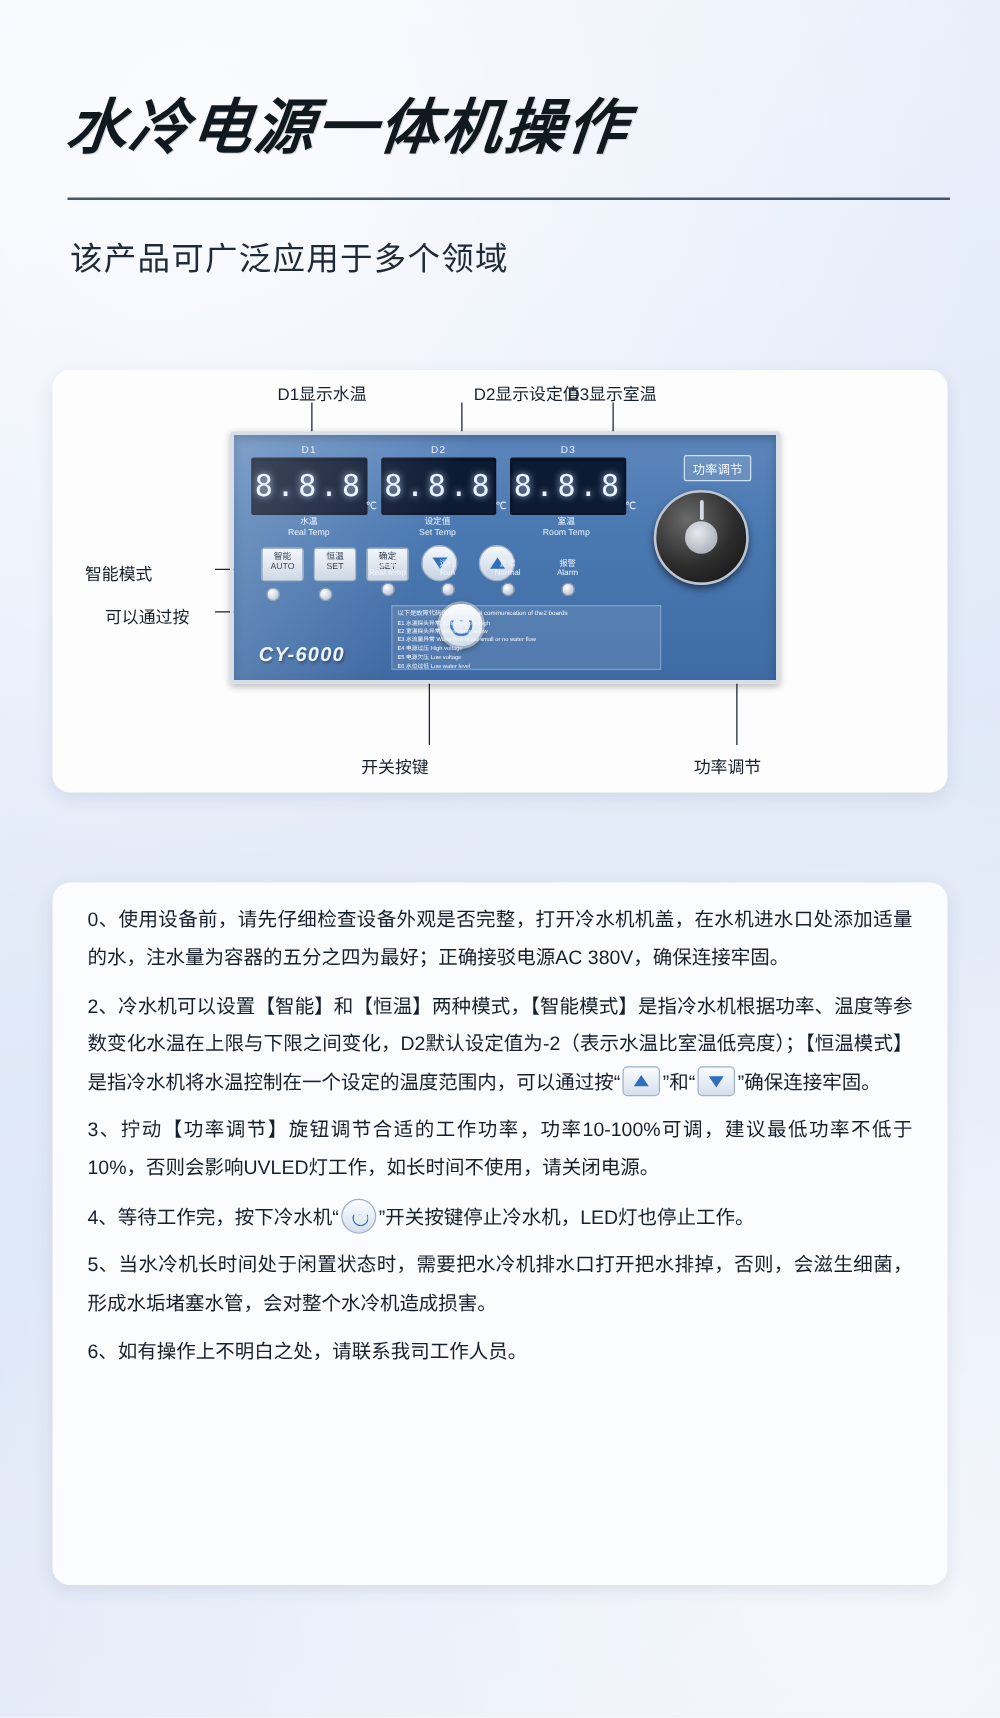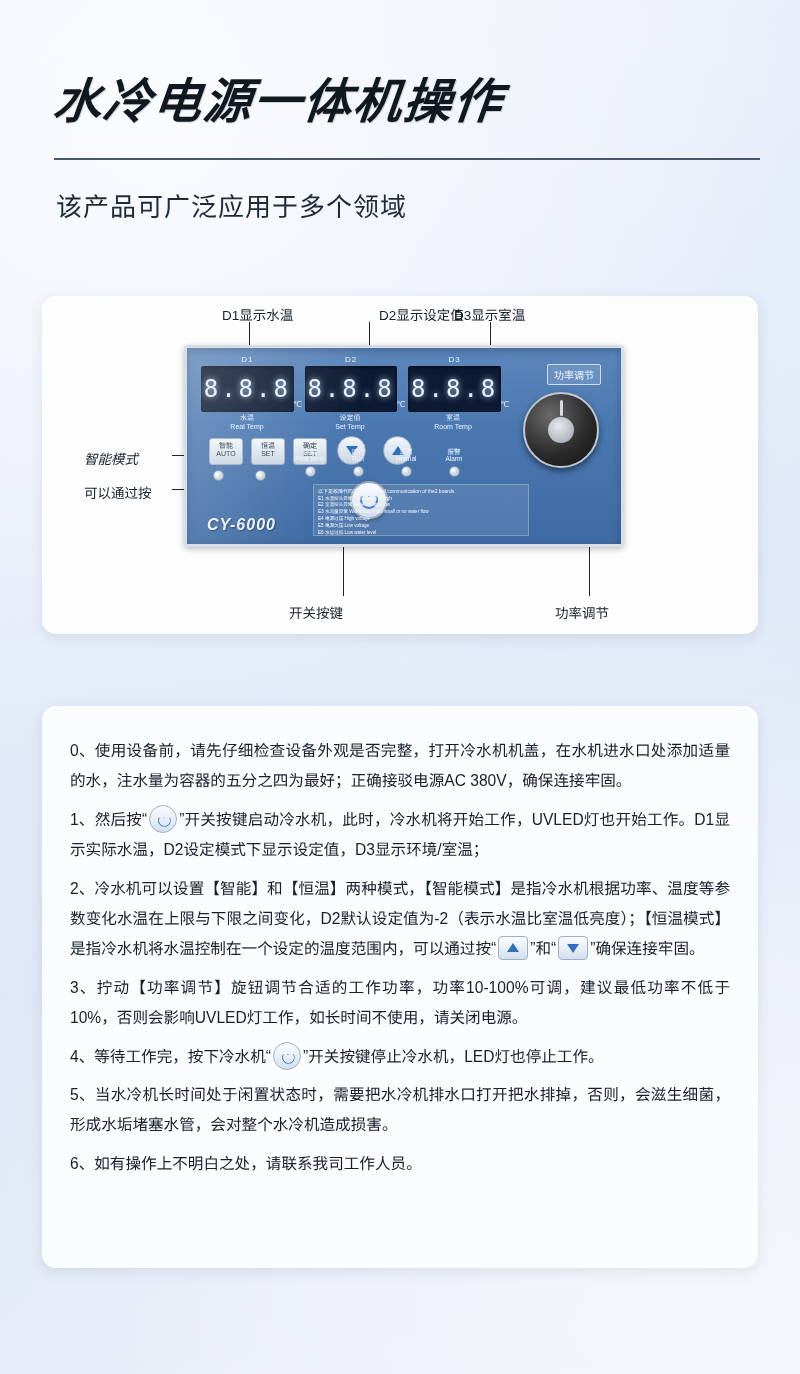--- a/index.html
+++ b/index.html
@@ -133,21 +133,21 @@
     position:absolute;left:126px;bottom:8px;width:206px;height:44px;
     background:rgba(255,255,255,.10);border:1px solid rgba(255,255,255,.25);
     font-size:4.6px;line-height:1.5;color:#f4f8fd;padding:3px 4px;overflow:hidden;
   }
   .legend .lg-title{font-size:5px;display:block;}
 
   
   .notes{
     position:absolute;left:42px;top:706px;width:716px;height:562px;
     background:#fbfcfe;border-radius:14px;box-shadow:0 4px 14px rgba(40,60,90,.10);
-    padding:30px 28px 0 28px;box-sizing:border-box;
+    padding:16px 28px 0 28px;box-sizing:border-box;
   }
   .para{
     font-size:15.6px;line-height:1.95;color:#16202c;margin:0 0 8px 0;text-align:justify;
   }
   .inline-btn{
     display:inline-block;width:26px;height:26px;border-radius:50%;vertical-align:-8px;
     background:linear-gradient(180deg,#fbfdff,#d4dfec);border:1.5px solid #9db0c6;
     position:relative;margin:0 2px;
   }
   .inline-btn .pwr-glyph{width:11px;height:11px;border-width:1.6px;position:absolute;left:50%;top:50%;margin:-5px 0 0 -5.5px;}
@@ -175,21 +175,21 @@
   <div class="card">
     <div class="device-wrap">
 
       <div class="callout-label" style="left:180px;top:8px;">D1显示水温</div>
       <div class="callout-label" style="left:290px;top:8px;margin-left:47px;">D2显示设定值</div>
       <div class="callout-label" style="left:412px;top:8px;">D3显示室温</div>
       <div class="leader" style="left:207px;top:26px;width:1px;height:31px;"></div>
       <div class="leader" style="left:327px;top:26px;width:1px;height:31px;"></div>
       <div class="leader" style="left:448px;top:26px;width:1px;height:31px;"></div>
 
-      <div class="callout-label" style="left:42px;top:152px;font-style:italic;">智能模式</div>
+      <div class="callout-label" style="left:26px;top:152px;">智能模式</div>
       <div class="leader" style="left:130px;top:159px;width:44px;height:1px;"></div>
       <div class="callout-label" style="left:42px;top:186px;">可以通过按</div>
       <div class="leader" style="left:130px;top:193px;width:44px;height:1px;"></div>
 
       <div class="callout-label" style="left:247px;top:306px;">开关按键</div>
       <div class="leader" style="left:301px;top:200px;width:1px;height:100px;"></div>
       <div class="callout-label" style="left:513px;top:306px;">功率调节</div>
       <div class="leader" style="left:547px;top:176px;width:1px;height:124px;"></div>
 
       <div class="panel">
@@ -284,23 +284,20 @@
         </div>
 
       </div>
     </div>
   </div>
 
   <div class="notes">
 
     <p class="para">0、使用设备前，请先仔细检查设备外观是否完整，打开冷水机机盖，在水机进水口处添加适量的水，注水量为容器的五分之四为最好；正确接驳电源AC 380V，确保连接牢固。</p>
 
-    <p class="para">
-      <span>1、然后按“</span><span class="inline-btn"><span class="pwr-glyph"></span></span><span>”开关按键启动冷水机，此时，冷水机将开始工作，UVLED灯也开始工作。D1显示实际水温，D2设定模式下显示设定值，D3显示环境/室温；</span>
-    </p>
 
     <p class="para">
       <span>2、冷水机可以设置【智能】和【恒温】两种模式，【智能模式】是指冷水机根据功率、温度等参数变化水温在上限与下限之间变化，D2默认设定值为-2（表示水温比室温低亮度）；【恒温模式】是指冷水机将水温控制在一个设定的温度范围内，可以通过按“</span><span class="inline-sq"><span class="tri tri-up"></span></span><span>”和“</span><span class="inline-sq"><span class="tri tri-dn"></span></span><span>”确保连接牢固。</span>
     </p>
 
     <p class="para">3、拧动【功率调节】旋钮调节合适的工作功率，功率10-100%可调，建议最低功率不低于10%，否则会影响UVLED灯工作，如长时间不使用，请关闭电源。</p>
 
     <p class="para">
       <span>4、等待工作完，按下冷水机“</span><span class="inline-btn"><span class="pwr-glyph"></span></span><span>”开关按键停止冷水机，LED灯也停止工作。</span>
     </p>

